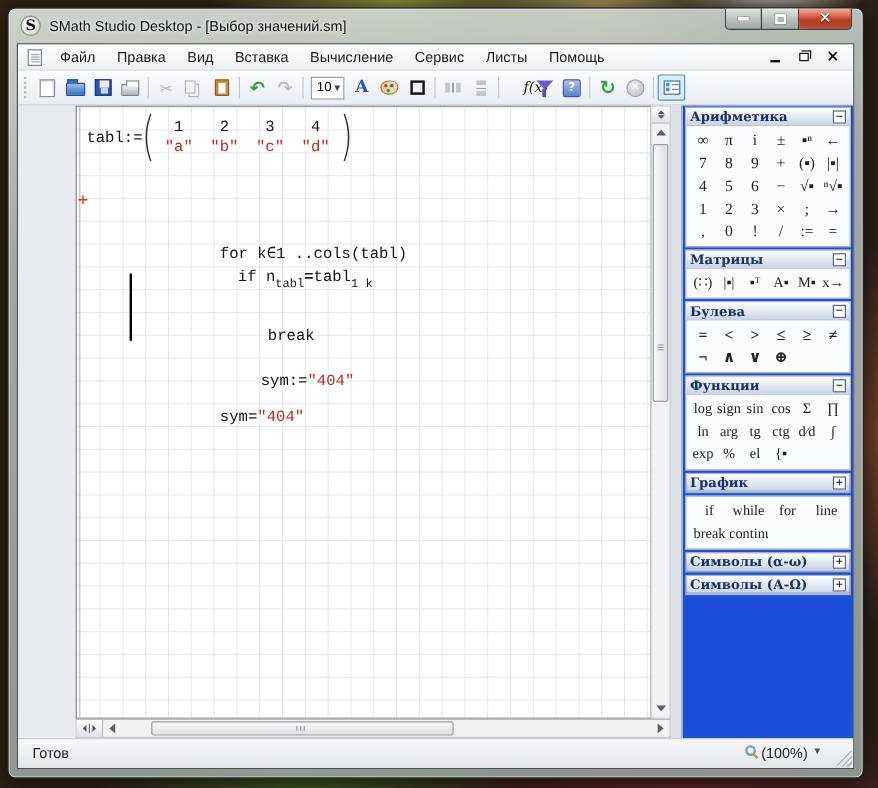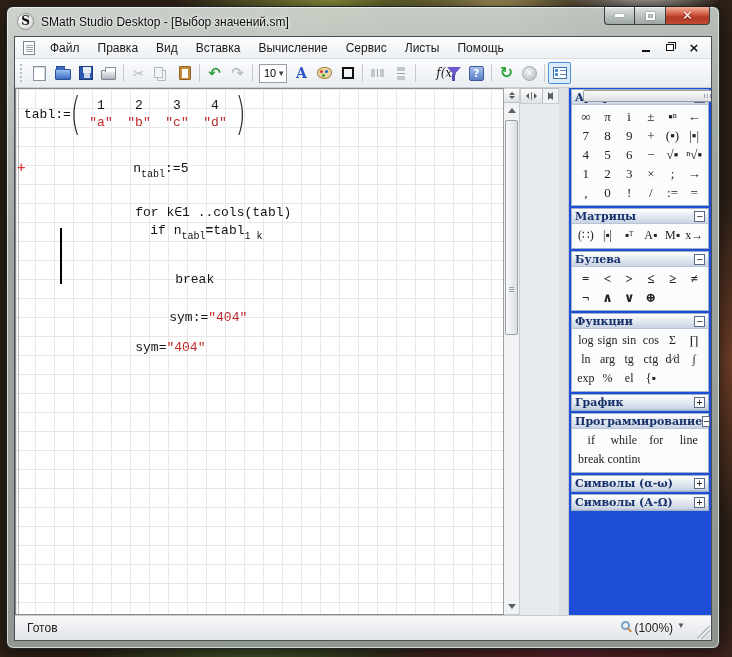--- a/index.html
+++ b/index.html
@@ -85,21 +85,21 @@
   .i-funnel{width:0;height:0;border-left:7px solid transparent;border-right:7px solid transparent;border-top:8px solid #6a5acd;position:relative;margin-top:-4px;}
   .i-funnel::after{content:"";position:absolute;left:-1.5px;top:-1px;width:3px;height:7px;background:#5a4ab8;}
   .i-book{width:15px;height:15px;border-radius:2px;background:linear-gradient(#a8c0ea,#5a82c8);border:1px solid #3a5a9a;color:#fff;font:bold 10px/13px "DejaVu Sans",sans-serif;text-align:center;}
   .i-sync{color:#2ea43a;font:bold 16px/16px "DejaVu Sans",sans-serif;}
   .i-stop{width:15px;height:15px;border-radius:50%;background:radial-gradient(circle at 35% 30%,#e8eaec,#b9bdc2);border:1px solid #a2a7ad;color:#fff;font:bold 9px/13px "DejaVu Sans",sans-serif;text-align:center;}
   .i-panel{width:14px;height:12px;background:#fff;border:1px solid #3a6fb0;position:relative;}
   .i-panel::before{content:"";position:absolute;left:1px;top:1px;width:3px;height:3px;background:#4a90d9;box-shadow:0 4px 0 #4a90d9;}
   .i-panel::after{content:"";position:absolute;left:6px;top:2px;width:6px;height:1px;background:#6a87a8;box-shadow:0 4px 0 #6a87a8;}
   
   .main{flex:1;display:flex;min-height:0;background:#e7eaee;}
-  .sheet-col{flex:1;display:flex;flex-direction:row;min-width:0;}
+  .sheet-col{flex:1;display:flex;flex-direction:column;min-width:0;padding-left:48px;}
   .sheet-row{flex:1;display:flex;min-height:0;}
   .worksheet{flex:1;position:relative;background:#fff;border:1px solid #84888d;border-right:1px solid #9aa0a6;overflow:hidden;
     background-image:linear-gradient(#e7e7ea 1px,transparent 1px),linear-gradient(90deg,#e7e7ea 1px,transparent 1px);
     background-size:19px 19px;}
   .worksheet::before{content:"";position:absolute;left:2px;top:0;bottom:0;width:1px;background:#b9bdc2;}
   
   .vscroll{width:16px;background:#f1f2f4;border:1px solid #c8cbd0;border-left:none;display:flex;flex-direction:column;position:relative;}
   .vs-split{height:14px;border-bottom:1px solid #b9bdc2;background:linear-gradient(#fdfdfd,#dfe2e6);display:flex;flex-direction:column;align-items:center;justify-content:center;gap:1px;}
   .vs-split i{width:0;height:0;border-left:3px solid transparent;border-right:3px solid transparent;}
   .vs-split .up{border-bottom:3px solid #555;}
@@ -284,23 +284,20 @@
 
     <div class="main">
       <div class="sheet-col">
         <div class="sheet-row">
           <div class="worksheet">
 
             <div class="m mat-block" style="left:8px;top:5px;">
               <span>tabl</span><span>:=</span><span class="paren">(</span><span class="mat-rows"><span class="mat-row"><span class="mcell">1</span><span class="mcell">2</span><span class="mcell">3</span><span class="mcell">4</span></span><span class="mat-row str"><span class="mcell str">"a"</span><span class="mcell str">"b"</span><span class="mcell str">"c"</span><span class="mcell str">"d"</span></span></span><span class="paren">)</span>
             </div>
 
-            <div class="m" style="left:8px;top:57px;">
-              <span>n</span><span class="sub">tabl</span><span>:=</span><span>5</span>
-            </div>
 
             <div class="cursor-plus" style="left:1px;top:71px;">+</div>
 
             <div class="m" style="left:10px;top:100px;">
               <span>for</span><span> </span><span>k∈1 ..cols(tabl)</span>
             </div>
 
             <div class="m" style="left:25px;top:119px;">
               <span>if</span><span> </span><span>n</span><span class="sub">tabl</span><span class="beq">=</span><span>tabl</span><span class="sub">1 k</span>
             </div>
@@ -451,24 +448,20 @@
               <span class="pal-btn">{▪</span>
             </div>
         </div>
         <div class="palette">
           <div class="pal-header">
             <span class="pal-title">График</span>
             <span class="pal-toggle">+</span>
           </div>
         </div>
         <div class="palette">
-          <div class="pal-header">
-            <span class="pal-title">Программирование</span>
-            <span class="pal-toggle">−</span>
-          </div>
           <div class="pal-grid cols4 small">
               <span class="pal-btn">if</span>
               <span class="pal-btn">while</span>
               <span class="pal-btn">for</span>
               <span class="pal-btn">line</span>
               <span class="pal-btn">break</span>
               <span class="pal-btn">continue</span>
             </div>
         </div>
         <div class="palette">

